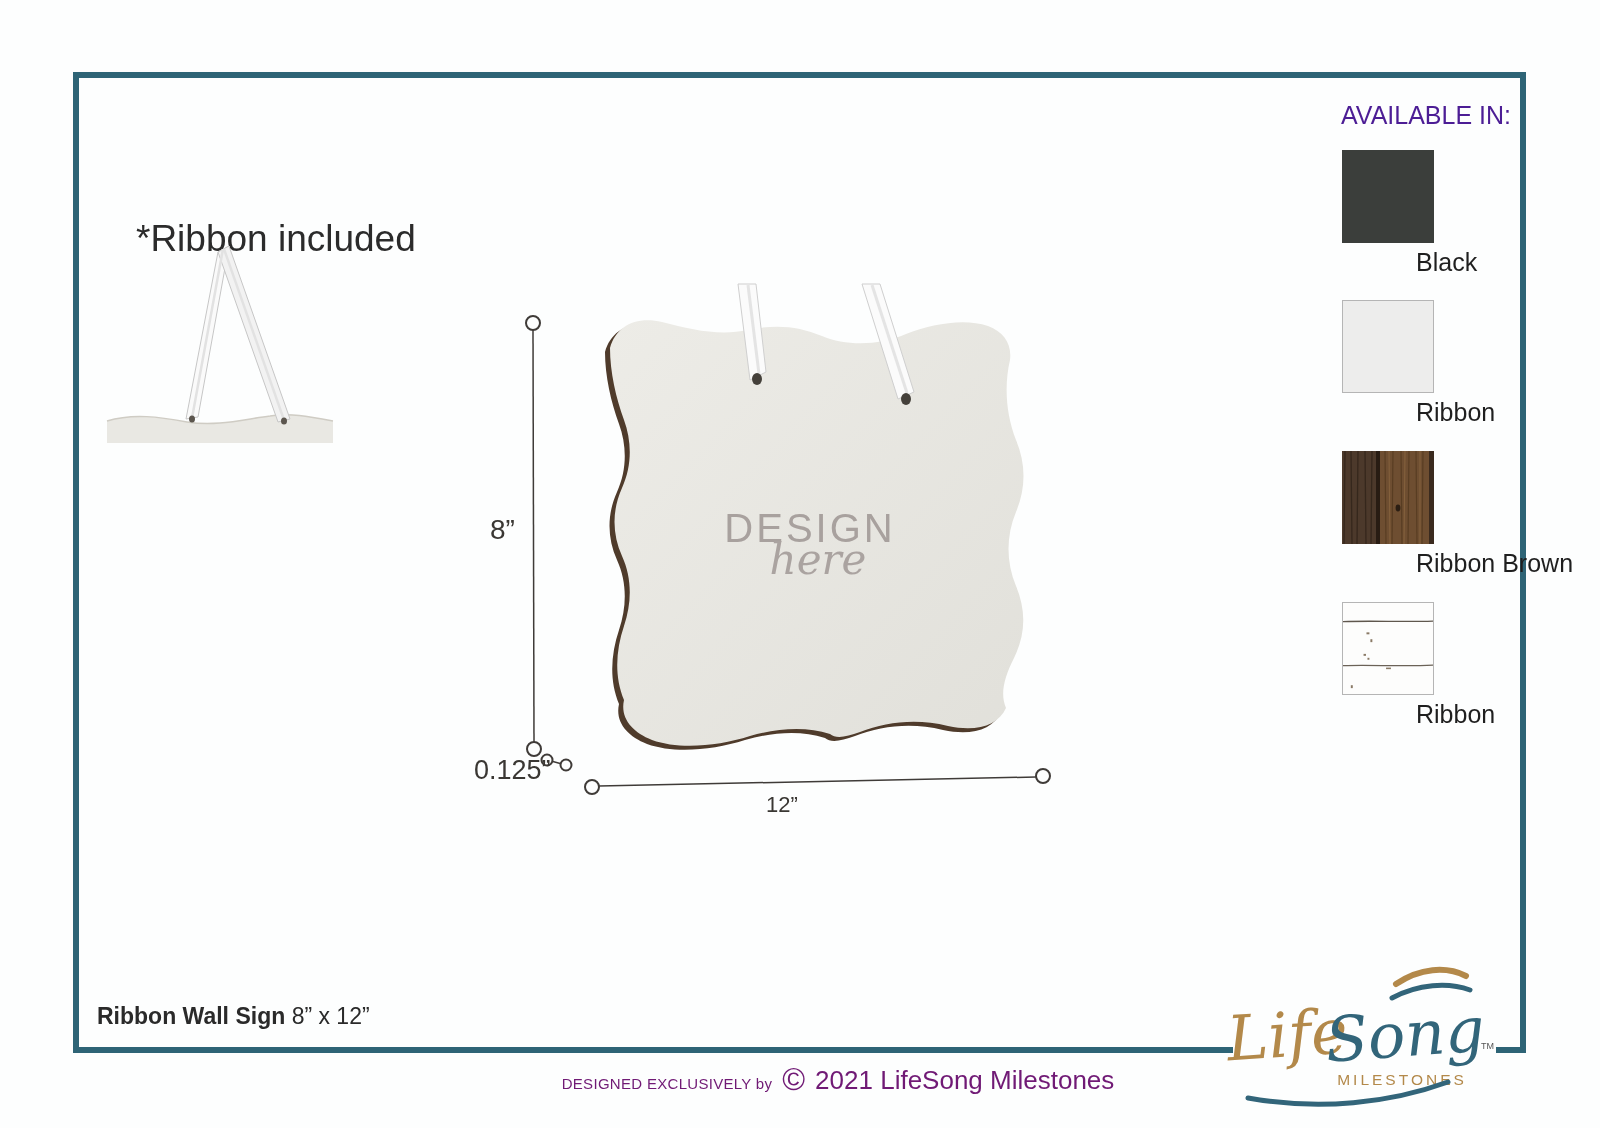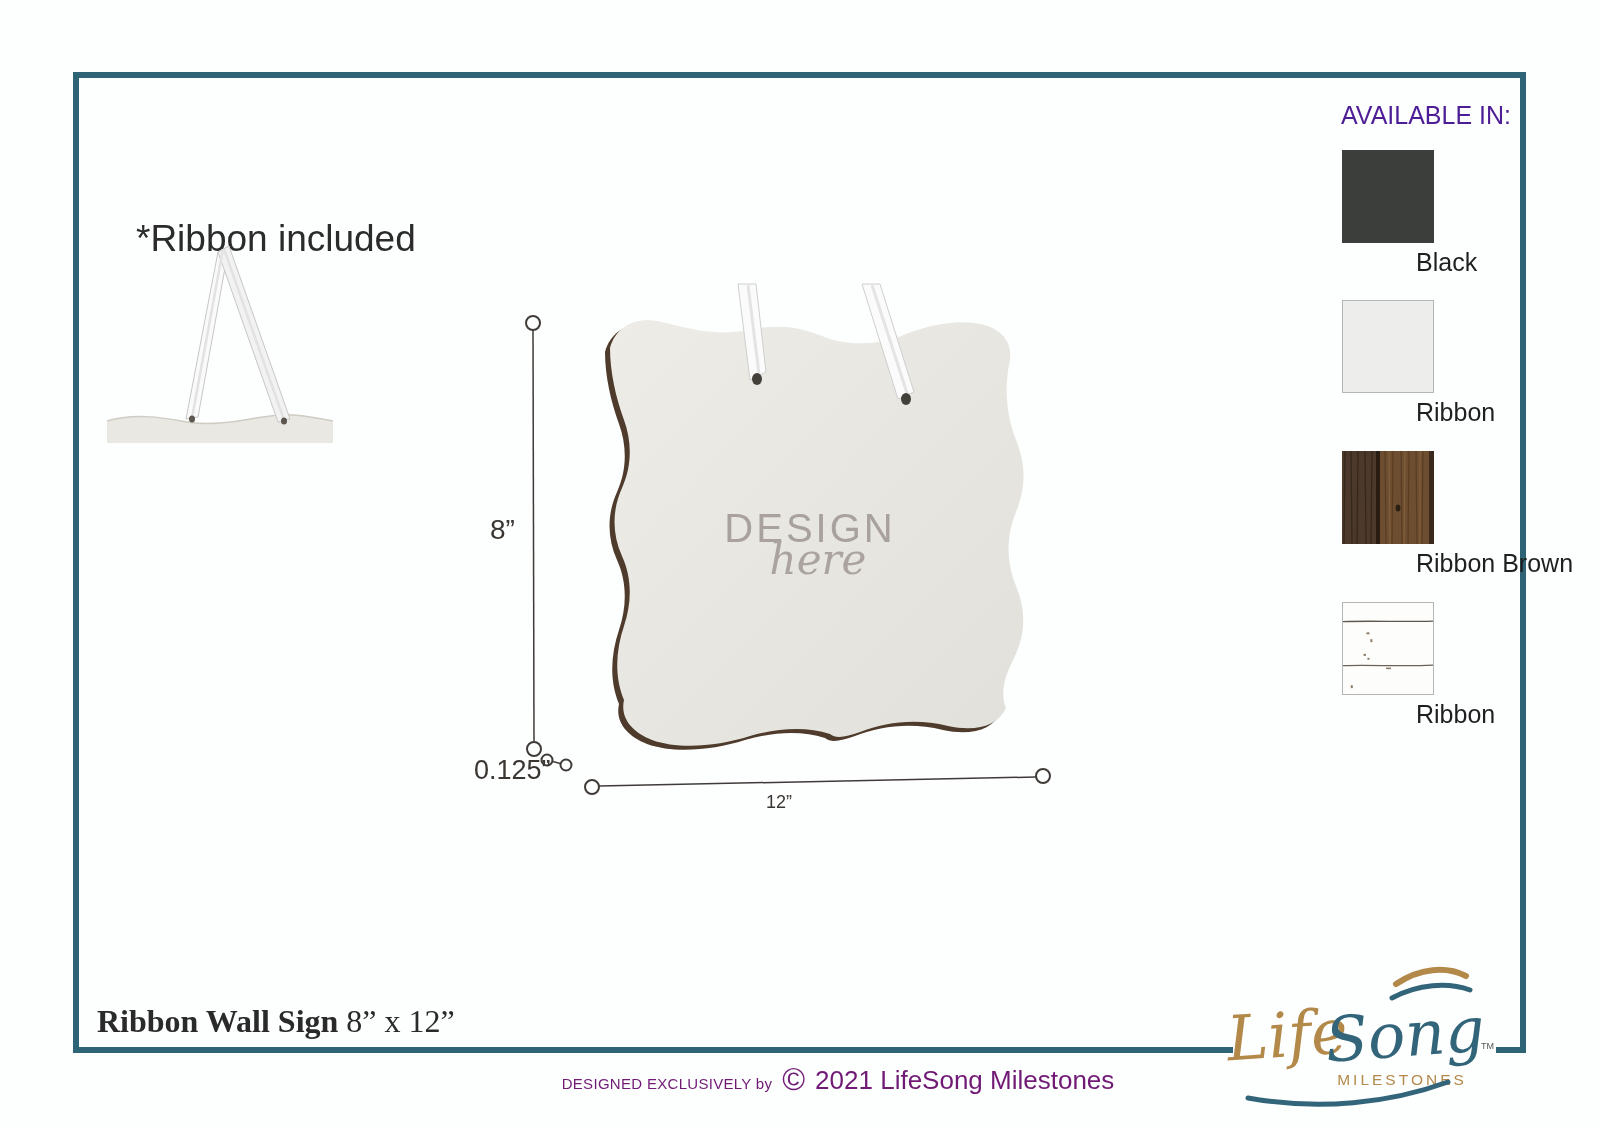--- a/index.html
+++ b/index.html
@@ -6,28 +6,28 @@
   #canvas{position:relative;width:1600px;height:1128px;background:#fdfefe;overflow:hidden;
           font-family:"Liberation Sans",sans-serif;color:#222;}
   .abs{position:absolute;}
   
   .frame-seg{position:absolute;background:#2e6476;}
   
   .ribbon-note{left:136px;top:218px;font-size:37px;color:#2b2b2b;}
   .dim-label{color:#3a3733;}
   .dim-h{left:490px;top:514px;font-size:28px;}
   .dim-t{left:474px;top:755px;font-size:27px;}
-  .dim-w{left:766px;top:792px;font-size:18px;}
+  .dim-w{left:766px;top:792px;font-size:22px;}
   
   .avail-title{left:1341px;top:101px;font-size:25px;color:#4c1d95;}
   .swatch{position:absolute;left:1342px;width:92px;height:93px;}
   .swatch--bordered{border:1px solid #b5b5b5;box-sizing:border-box;}
   .swatch-label{position:absolute;left:1416px;font-size:25px;color:#1f1f1f;}
   
-  .product-title{left:97px;top:1003px;font-size:32px;color:#2a2a2a;font-family:Liberation Serif, serif;}
+  .product-title{left:97px;top:1003px;font-size:23px;color:#2a2a2a;}
   .product-title b{font-weight:bold;}
   .credit{left:0;top:1062px;width:1584px;display:flex;justify-content:center;align-items:center;
           gap:10px;color:#701a75;margin-left:46px;}
   .credit .pre{font-size:15px;letter-spacing:.3px;padding-top:6px;}
   .credit .sym{font-size:31px;font-weight:400;}
   .credit .big{font-size:26px;}
 </style>
 </head>
 <body>
 

